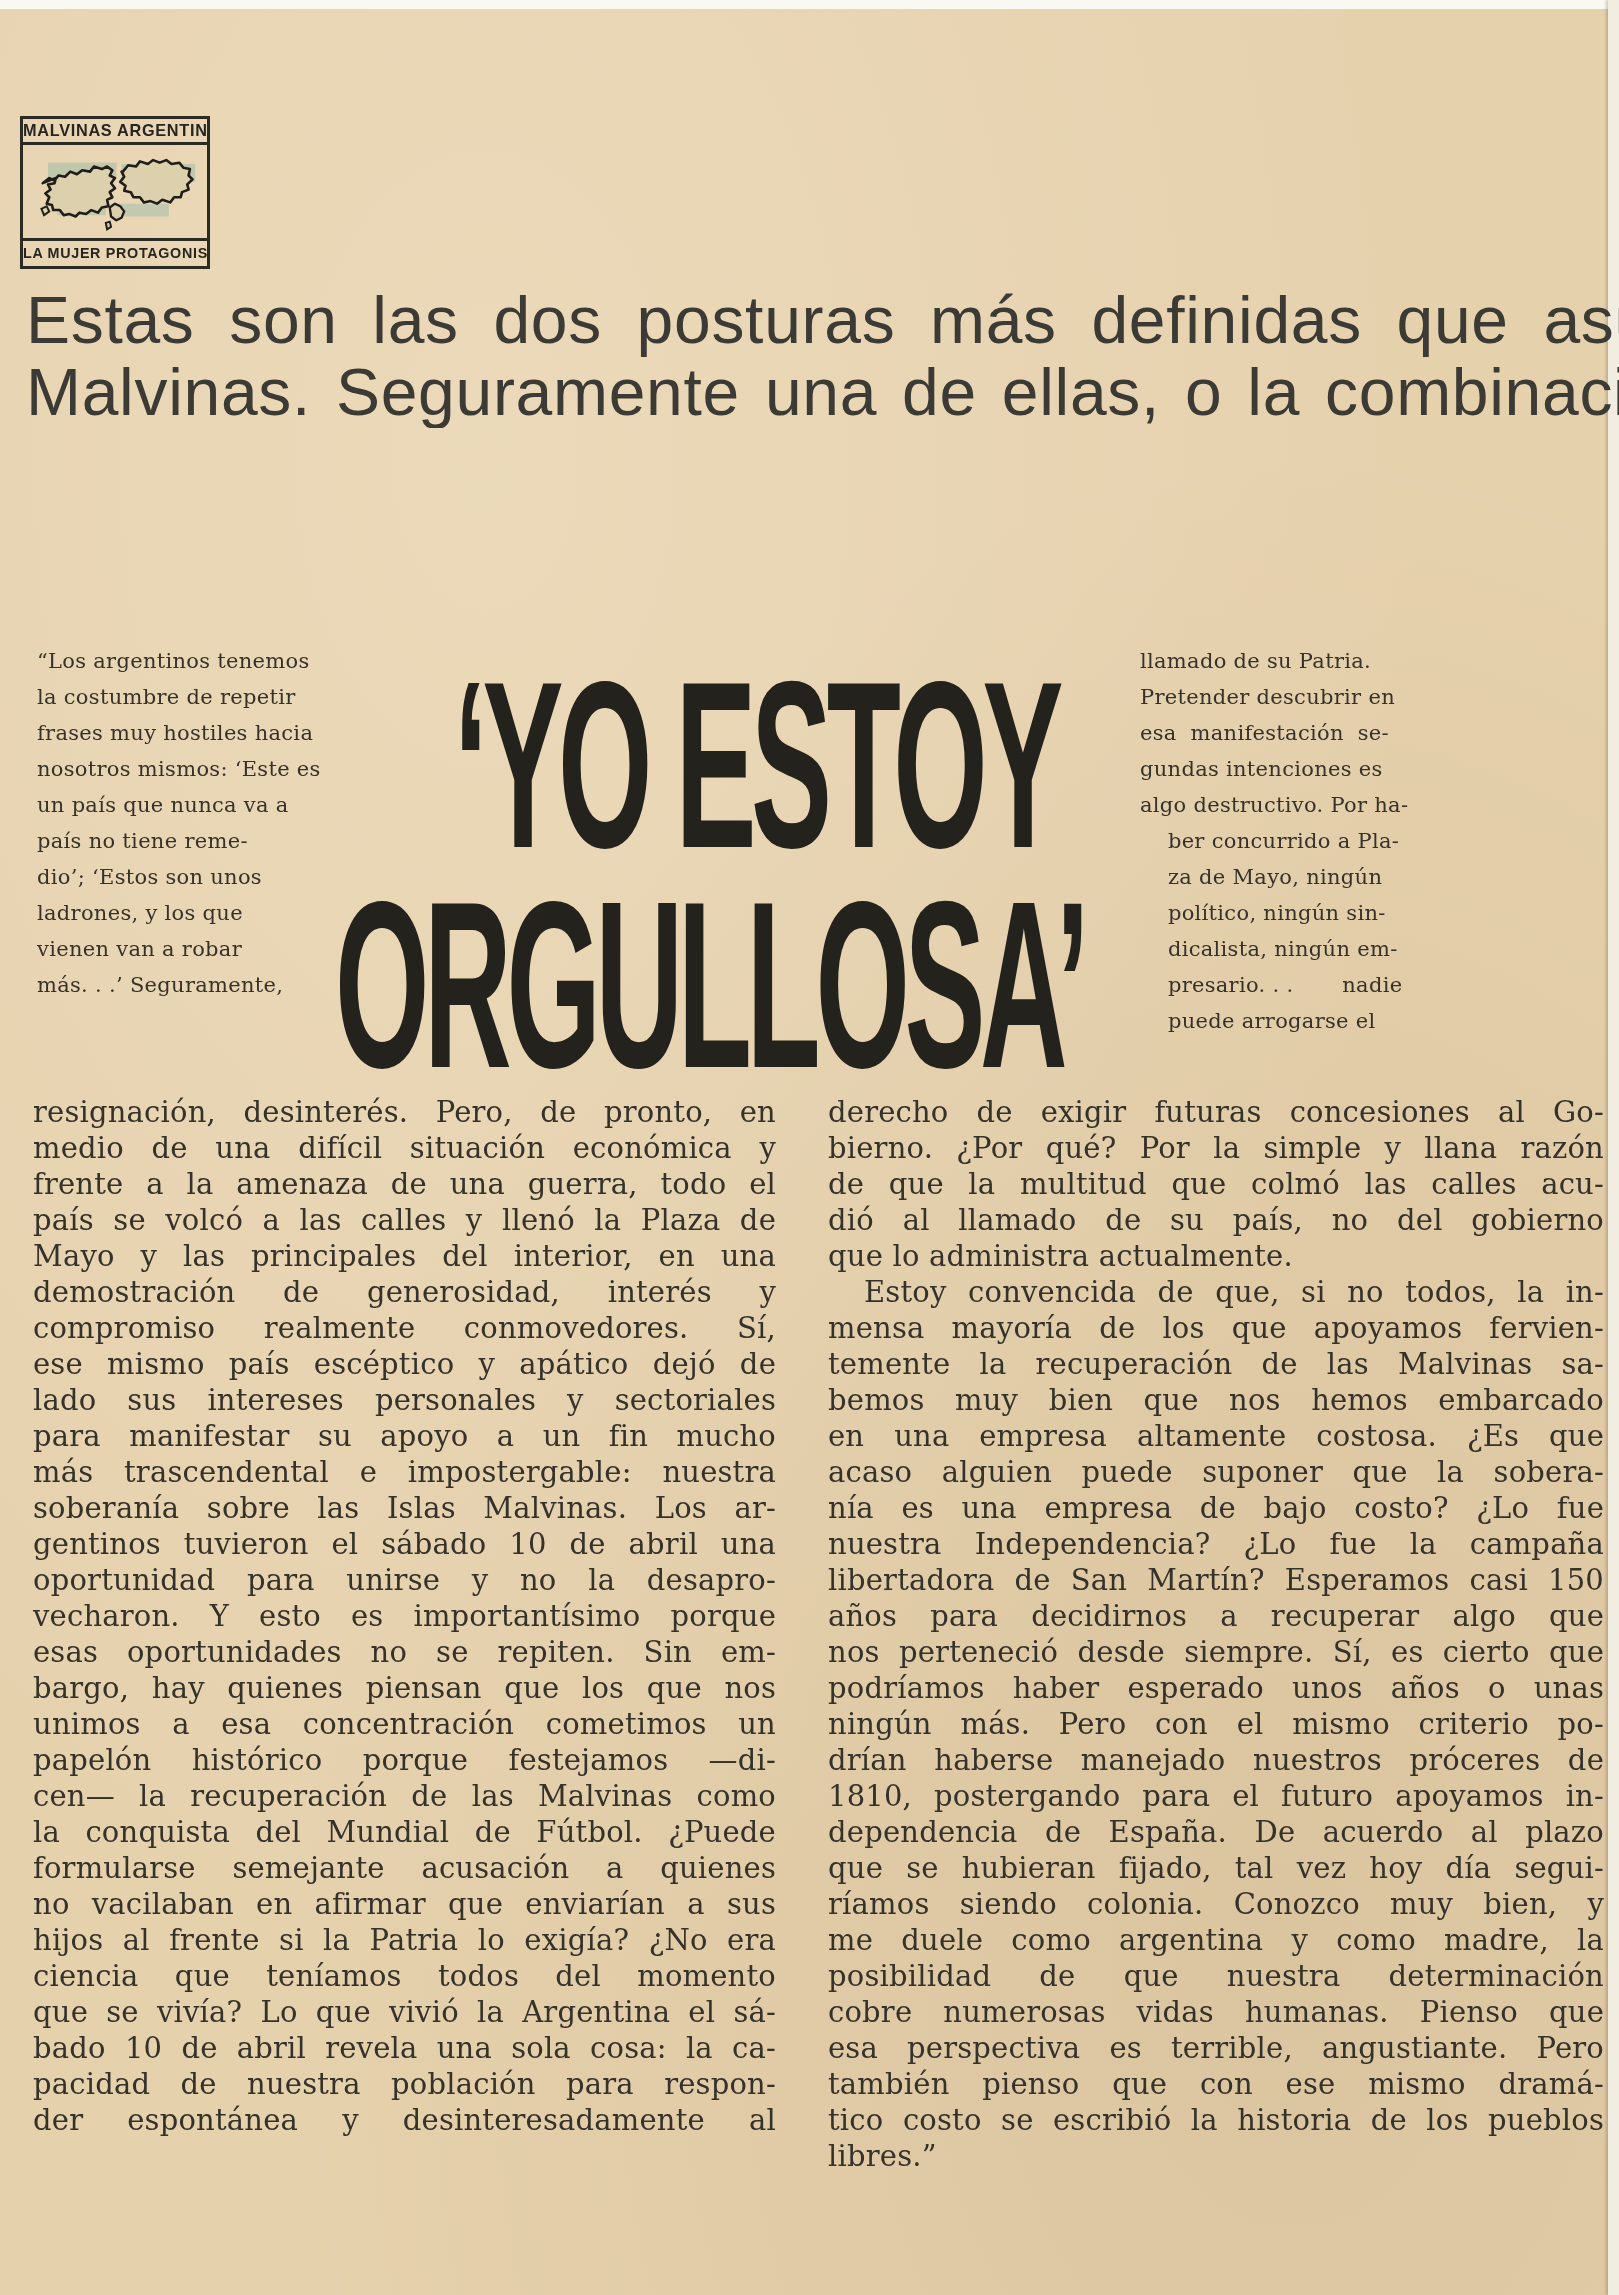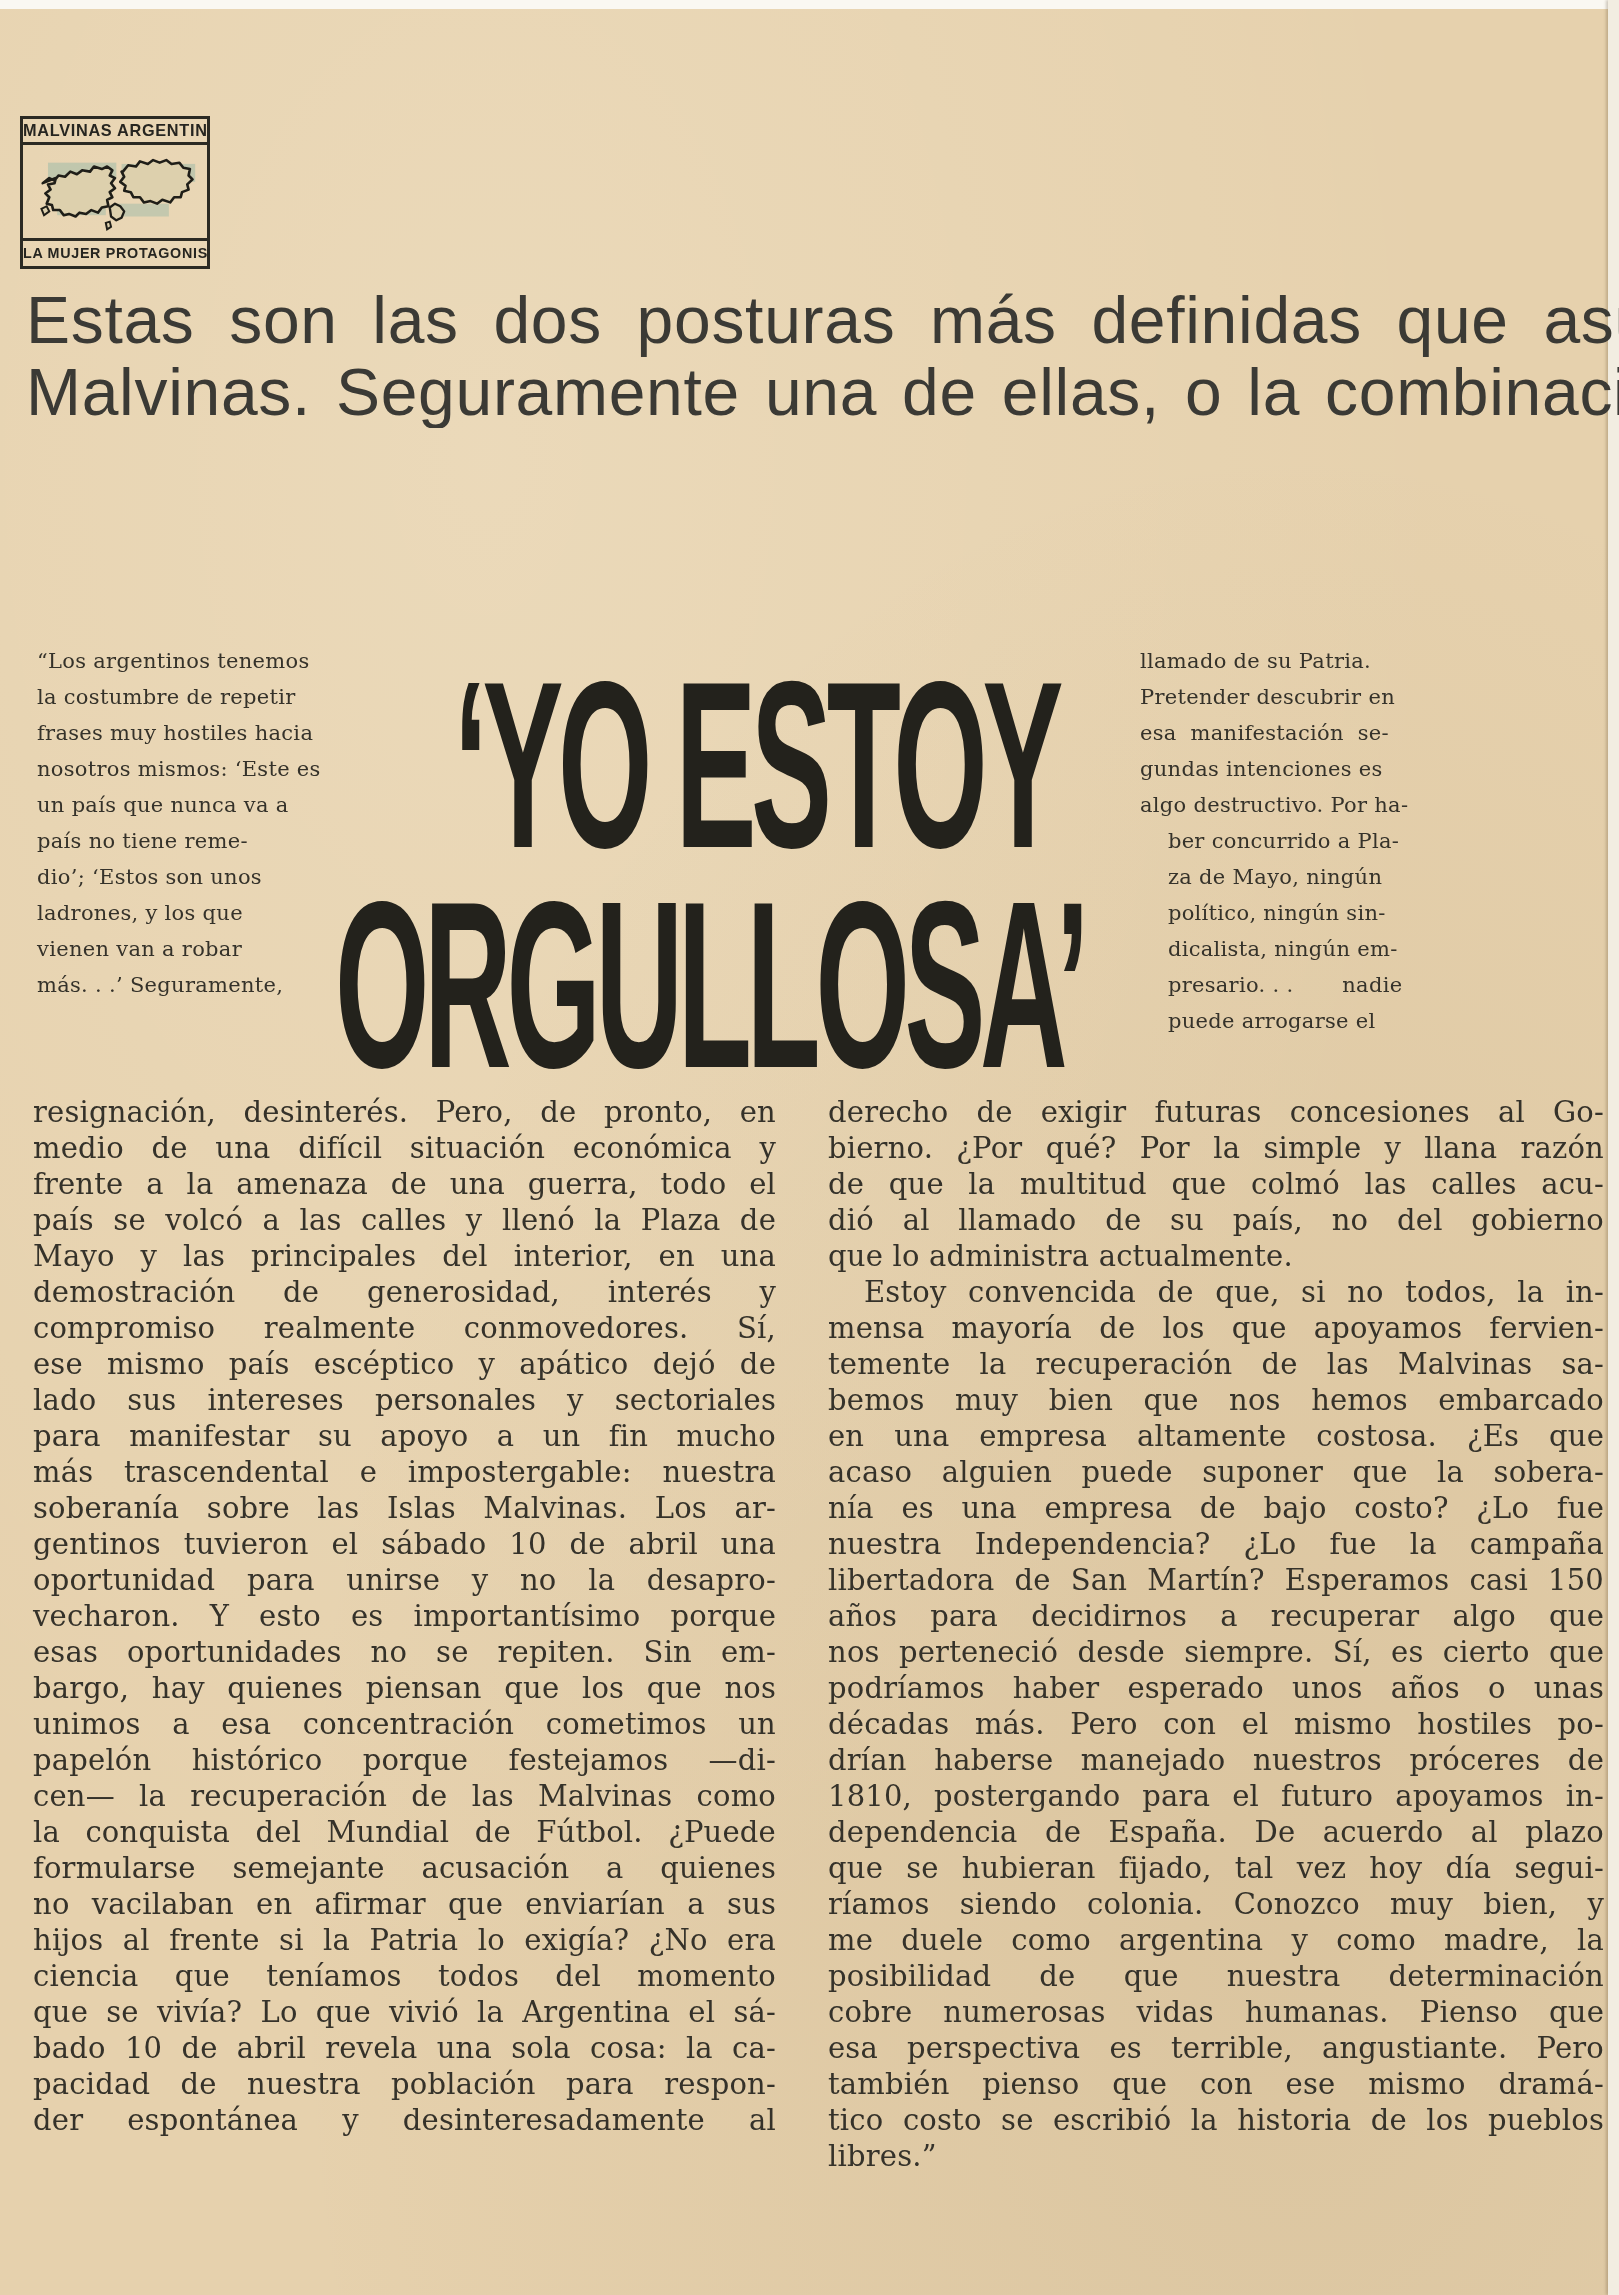--- a/index.html
+++ b/index.html
@@ -135,21 +135,21 @@
         <div>temente la recuperación de las Malvinas sa-</div>
         <div>bemos muy bien que nos hemos embarcado</div>
         <div>en una empresa altamente costosa. ¿Es que</div>
         <div>acaso alguien puede suponer que la sobera-</div>
         <div>nía es una empresa de bajo costo? ¿Lo fue</div>
         <div>nuestra Independencia? ¿Lo fue la campaña</div>
         <div>libertadora de San Martín? Esperamos casi 150</div>
         <div>años para decidirnos a recuperar algo que</div>
         <div>nos perteneció desde siempre. Sí, es cierto que</div>
         <div>podríamos haber esperado unos años o unas</div>
-        <div>décadas más. Pero con el mismo hostiles po-</div>
+        <div>ningún más. Pero con el mismo criterio po-</div>
         <div>drían haberse manejado nuestros próceres de</div>
         <div>1810, postergando para el futuro apoyamos in-</div>
         <div>dependencia de España. De acuerdo al plazo</div>
         <div>que se hubieran fijado, tal vez hoy día segui-</div>
         <div>ríamos siendo colonia. Conozco muy bien, y</div>
         <div>me duele como argentina y como madre, la</div>
         <div>posibilidad de que nuestra determinación</div>
         <div>cobre numerosas vidas humanas. Pienso que</div>
         <div>esa perspectiva es terrible, angustiante. Pero</div>
         <div>también pienso que con ese mismo dramá-</div>

